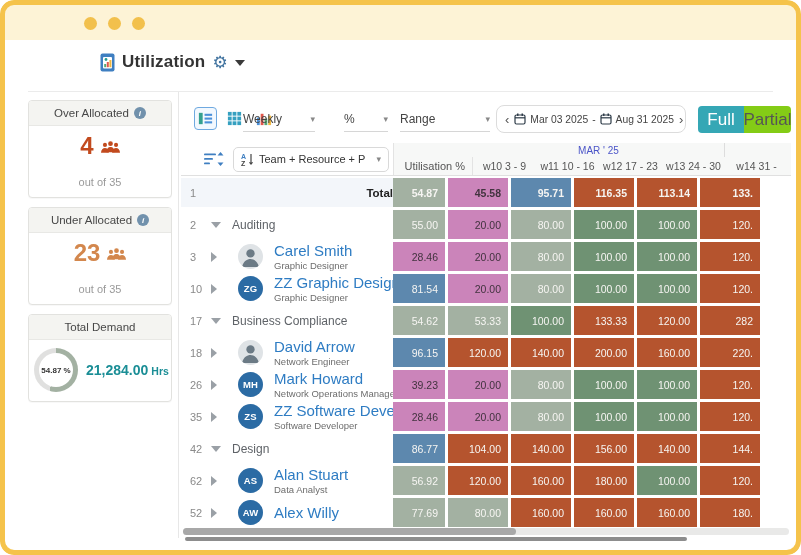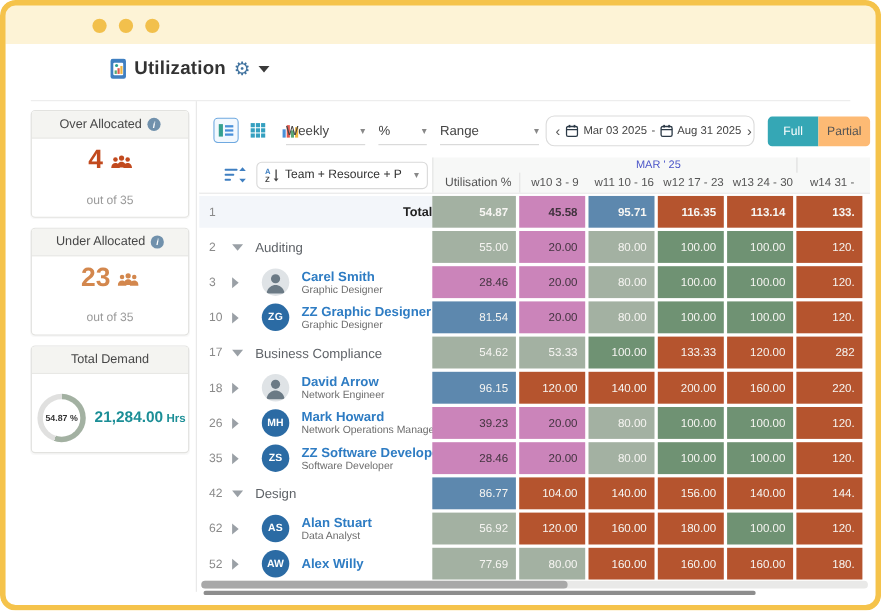--- a/index.html
+++ b/index.html
@@ -23,42 +23,42 @@
   .card { background:#fff; border:1px solid #e2e2df; border-radius:4px; margin-bottom:9px; overflow:hidden; box-shadow:0 1px 1px rgba(0,0,0,.03); }
   .card-head { background:#f4f4f1; border-bottom:1px solid #e8e8e5; height:25px; display:flex; align-items:center; justify-content:center; gap:5px; font-size:11.5px; color:#474747; }
   .info-dot { width:12px; height:12px; border-radius:50%; background:#7191ac; color:#fff; font-size:8px; font-weight:bold; display:flex; align-items:center; justify-content:center; font-style:italic; cursor:pointer; }
   .card-body { padding:6px 4px 9px; text-align:center; }
   .big-row { display:flex; align-items:center; justify-content:center; gap:7px; }
   .big-num { font-size:24px; font-weight:bold; }
   .over .big-num, .over .ppl { color:var(--over_red); }
   .under .big-num, .under .ppl { color:var(--under_orange); }
   .ppl { display:flex; }
   .outof { font-size:11px; color:#9a9a9a; margin-top:16px; }
-  .demand-body { display:flex; align-items:center; gap:8px; padding:18px 5px 9px; }
+  .demand-body { display:flex; align-items:center; gap:8px; padding:8px 5px 9px; }
   .donut { width:44px; height:44px; border-radius:50%; background:conic-gradient(var(--sage) 0 54.87%, #e0e0df 0); position:relative; flex:none; }
   .donut-hole { position:absolute; inset:5px; background:#fff; border-radius:50%; display:flex; align-items:center; justify-content:center; font-size:8px; color:#333; font-weight:600; }
   .demand-val { font-size:14px; font-weight:bold; color:var(--hrs_teal); }
   .demand-unit { font-size:10.5px; font-weight:600; color:var(--hrs_teal); margin-left:3px; }
 
   
   .view-btns { position:absolute; left:194px; top:107px; display:flex; gap:6px; z-index:6; }
   .vbtn { width:23px; height:23px; display:flex; align-items:center; justify-content:center; border-radius:4px; cursor:pointer; }
   .vbtn.sel { border:1.5px solid #6fa9e0; background:#f2f8fe; }
   .ul-select { position:absolute; top:107px; height:25px; border-bottom:1px solid #d6d6d6; display:flex; align-items:center; justify-content:space-between; font-size:12px; color:#444; cursor:pointer; z-index:6; }
   .sel-caret { font-size:9px; color:#888; margin-left:6px; }
-  .sel-weekly { left:260px; width:72px;text-align:right; }
+  .sel-weekly { left:243px; width:72px;text-align:right; }
   .sel-unit { left:344px; width:44px; }
   .sel-range { left:400px; width:90px; }
   .date-pill { position:absolute; left:496px; top:105px; width:190px; height:28px; border:1px solid #dcdcdc; border-radius:8px; background:#fff; display:flex; align-items:center; padding:0 7px; gap:4px; font-size:10.3px; color:#444; z-index:6; }
   .date-nav { font-size:13px; color:#555; cursor:pointer; line-height:1; padding:0 1px; }
   .date-text { cursor:pointer; white-space:nowrap; }
   .toggle-group { position:absolute; left:698px; top:106px; display:flex; z-index:6; }
-  .tg-btn { height:27px; display:flex; align-items:center; justify-content:center; font-size:11px; cursor:pointer; }
+  .tg-btn { height:27px; display:flex; align-items:center; justify-content:center; font-size:17px; cursor:pointer; }
   .tg-full { width:46px; background:var(--accent_teal); color:#fff; border-radius:4px 0 0 4px; }
-  .tg-partial { width:47px; background:#fdba74; color:#555; border-radius:0 4px 4px 0; }
+  .tg-partial { width:47px; background:#84cc16; color:#555; border-radius:0 4px 4px 0; }
 
   
   .grid { position:absolute; left:181px; top:143px; width:610px; height:396px; overflow:hidden; z-index:5; }
   .ghead { height:33px; display:flex; border-bottom:1px solid #e0e0e0; }
   .gh-left { width:212px; background:#fff; display:flex; align-items:center; padding-left:23px; gap:9px; }
   .pill { width:156px; height:25px; border:1px solid #d9d9d9; border-radius:5px; background:#fff; display:flex; align-items:center; padding:0 7px; gap:5px; font-size:11px; color:#333; cursor:pointer; }
   .pill-label { flex:1; white-space:nowrap; overflow:hidden; }
   .gh-right { flex:1; background:#f7f8f7; border-left:1px solid #e3e3e3; display:flex; flex-direction:column; }
   .gh-top { height:14px; position:relative; }
   .mar { position:absolute; left:79px; width:252px; height:14px; line-height:15px; text-align:center; font-size:10px; color:#4a54c8; border-right:1px solid #ddd; }
@@ -73,24 +73,24 @@
   .rownum { width:24px; font-size:11px; color:#8a8a8a; padding-left:3px; flex:none; }
   .arrow { width:18px; flex:none; display:flex; align-items:center; cursor:pointer; }
   .arrow.down i { width:0; height:0; border-left:5px solid transparent; border-right:5px solid transparent; border-top:6px solid #9aa0a6; }
   .arrow.right i { width:0; height:0; border-top:5px solid transparent; border-bottom:5px solid transparent; border-left:6px solid #9aa0a6; }
   .group-label { font-size:12px; color:#5f6368; margin-left:3px; white-space:nowrap; }
   .total-label { margin-left:auto; font-size:11.5px; font-weight:bold; color:#222; }
   .avatar { width:25px; height:25px; border-radius:50%; margin:0 11px 0 9px; flex:none; display:flex; align-items:center; justify-content:center; overflow:hidden; }
   .avatar.initials { background:#2b6ba4; color:#fff; font-size:9.5px; font-weight:bold; letter-spacing:.2px; }
   .avatar.photo { background:#dfe3e6; }
   .names { display:flex; flex-direction:column; line-height:1.18; min-width:0; }
-  .res-name { font-size:12px; color:var(--link_blue); font-weight:700; text-decoration:none; white-space:nowrap; cursor:pointer; }
+  .res-name { font-size:15px; color:var(--link_blue); font-weight:400; text-decoration:none; white-space:nowrap; cursor:pointer; }
   .res-role { font-size:9.5px; color:#6d6d6d; white-space:nowrap; }
   .cell { display:flex; align-items:center; justify-content:flex-end; padding-right:7px; font-size:10.5px; margin-right:3px; flex:none; }
-  .cell.util { width:76px; }
+  .cell.util { width:52px; }
   .cell.week { width:60px; }
   .trow.total .cell { font-weight:bold; }
   .cell.pink  { background:var(--pink);  color:#42333f; }
   .cell.sage  { background:var(--sage);  color:#f6f5f2; }
   .cell.green { background:var(--green); color:#f6f5f2; }
   .cell.blue  { background:var(--blue);  color:#f6f5f2; }
   .cell.red   { background:var(--red);   color:#f6f5f2; }
 
   
   .hscroll-track { position:absolute; left:183px; top:528px; width:606px; height:7px; background:#e9e9e8; border-radius:4px; z-index:7; }

